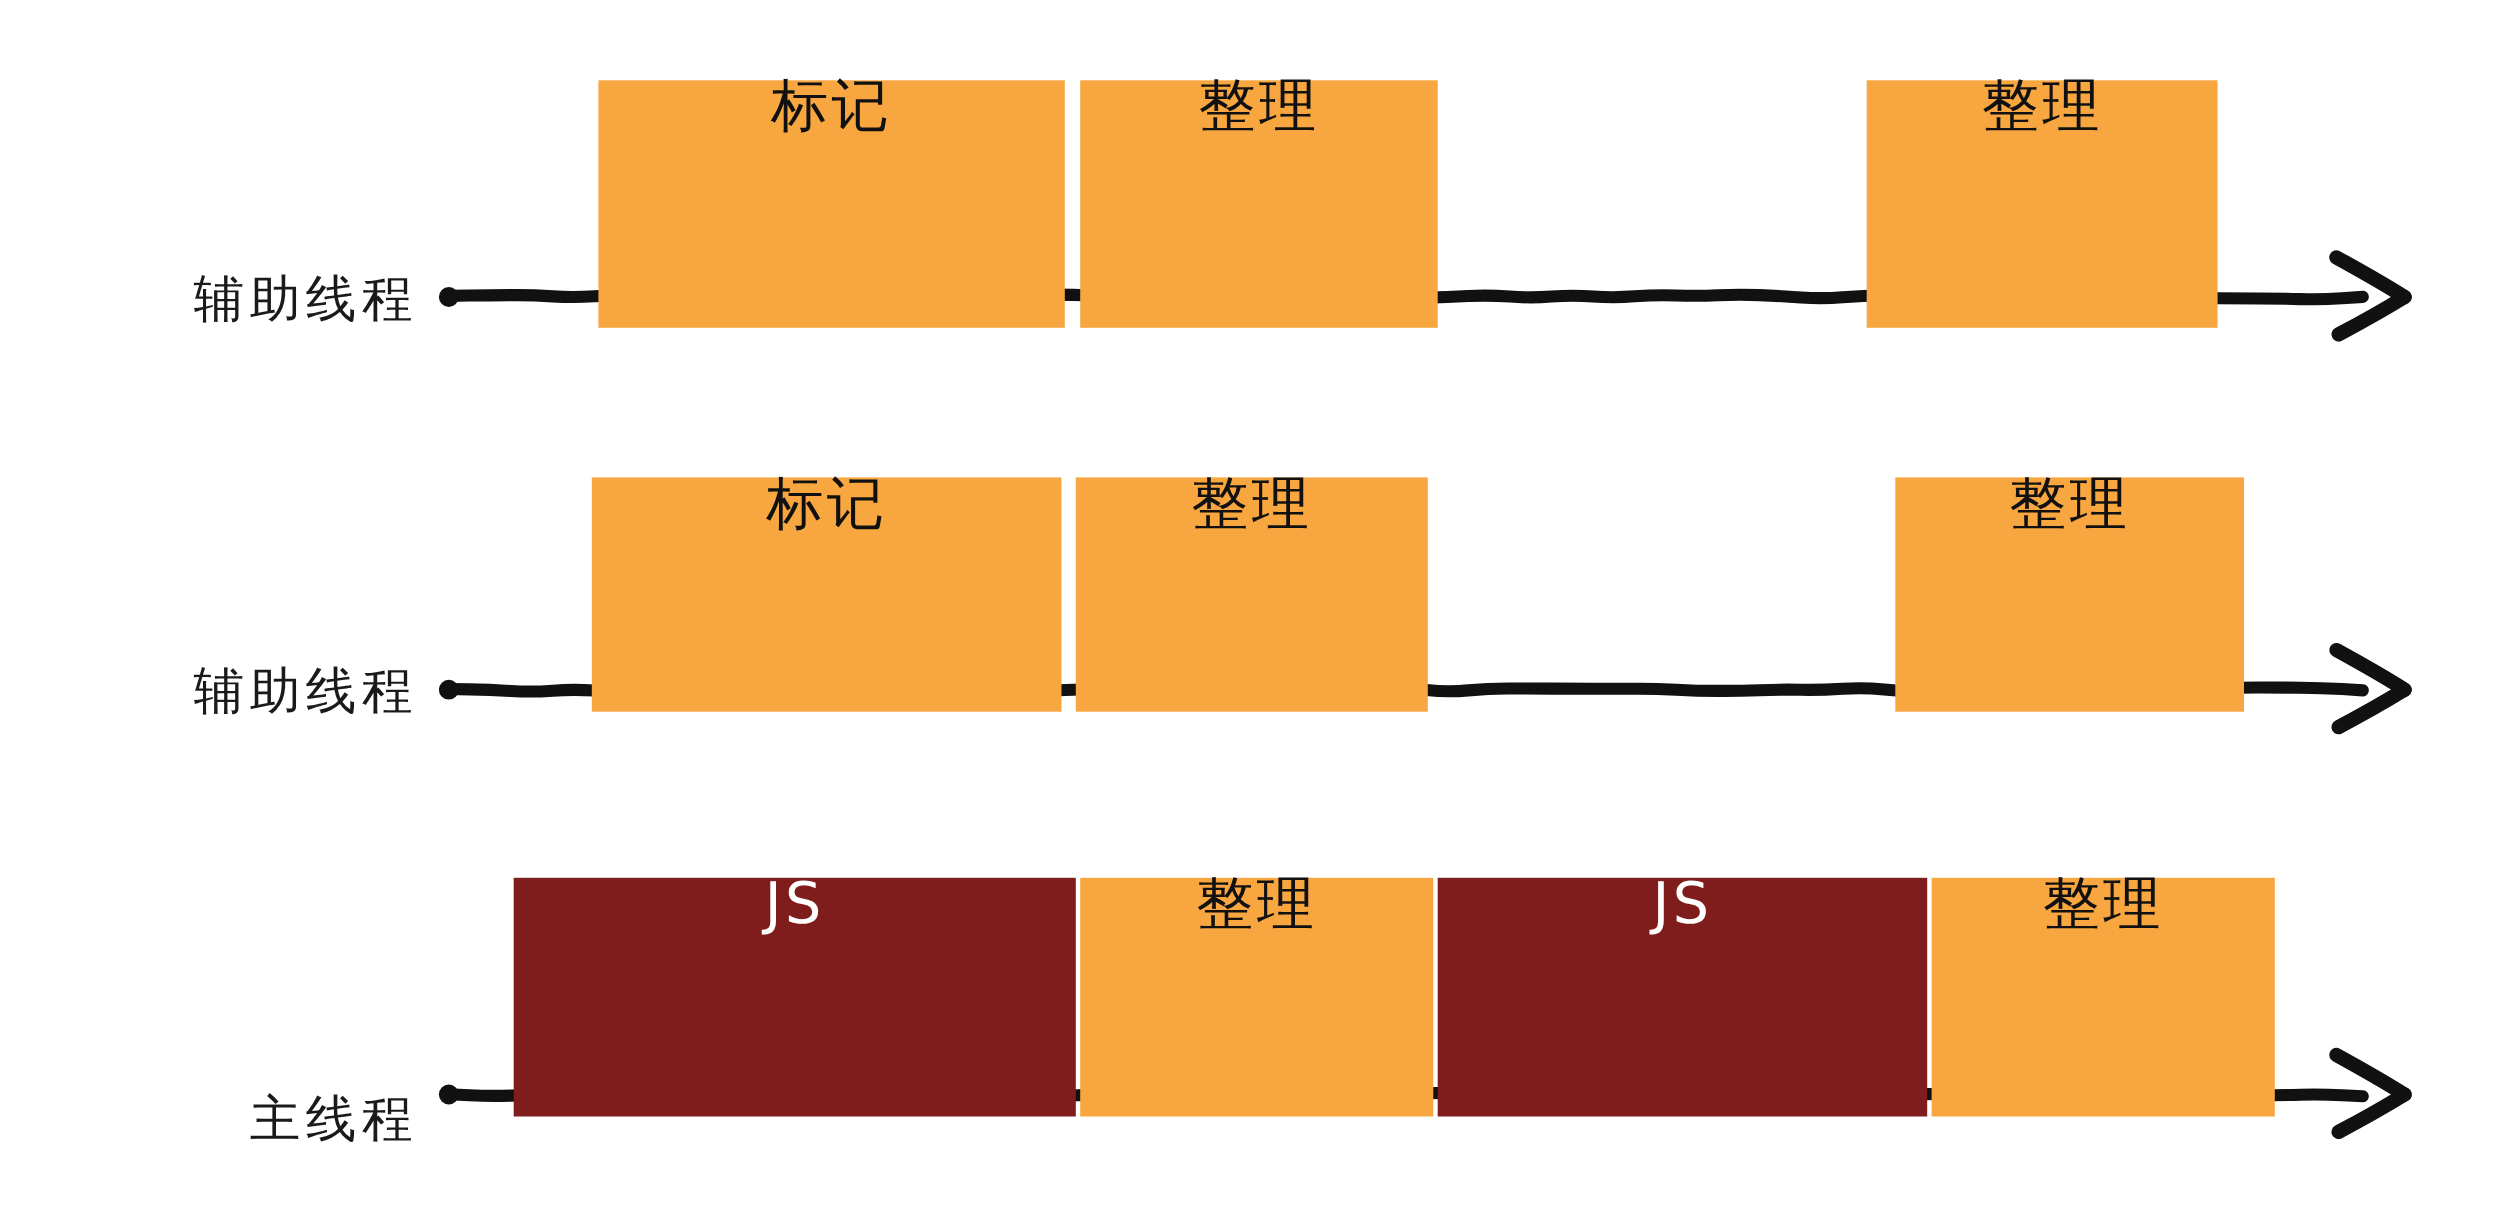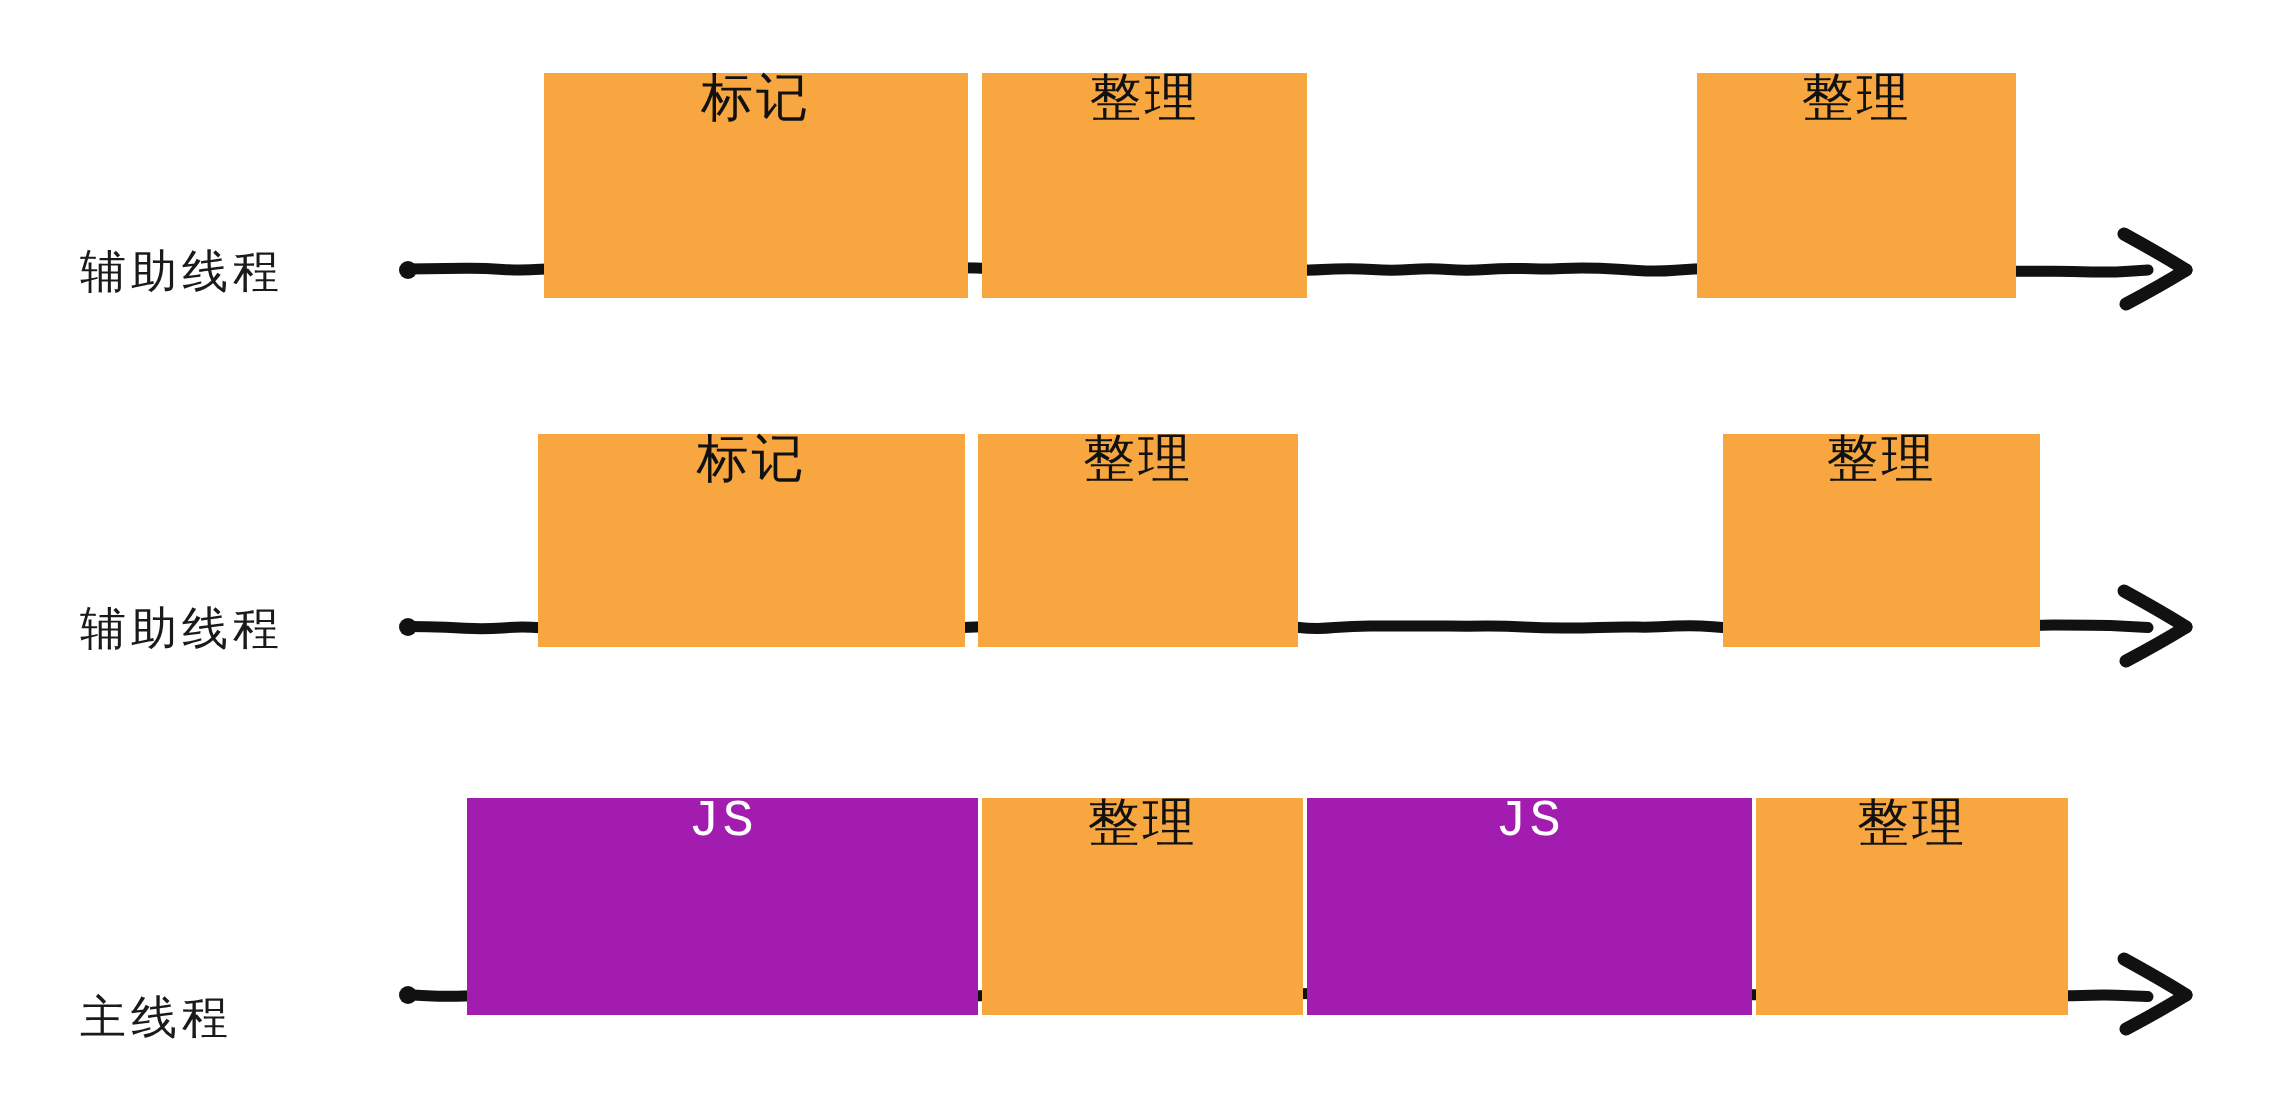--- a/index.html
+++ b/index.html
@@ -25,21 +25,21 @@
     width: 2284px;
   }
   .lane-label {
     position: absolute;
     color: #1a1a1a;
     font-size: 46px;
     letter-spacing: 5px;
     font-weight: 500;
     white-space: nowrap;
     font-family: Liberation Serif, serif;
-    text-align: left;
+    text-align: right;
   }
   .axis {
     position: absolute;
     pointer-events: none;
   }
   .block {
     position: absolute;
     box-sizing: border-box;
     display: flex;
     align-items: flex-start;
@@ -48,23 +48,22 @@
     letter-spacing: 3px;
     line-height: 1;
     font-family: "DejaVu Sans", "Liberation Sans", sans-serif;
     margin-top: 30px;
   }
   .block.orange {
     background: #F8A740;
     color: #111111;
   }
   .block.blue {
-    background: #a21caf;
+    background: #7f1d1d;
     color: #ffffff;
-    font-family: Liberation Mono, monospace;
   }
   .block-label {
     display: block;
     transform: translateY(-2px);
   }
 </style>
 </head>
 <body>
 
 <div id="stage">

